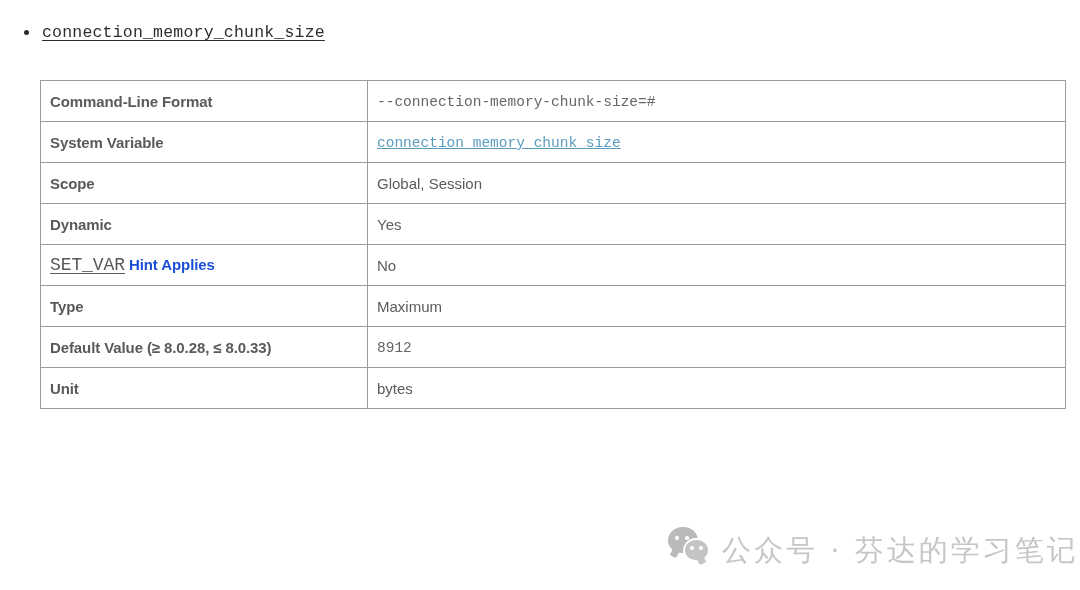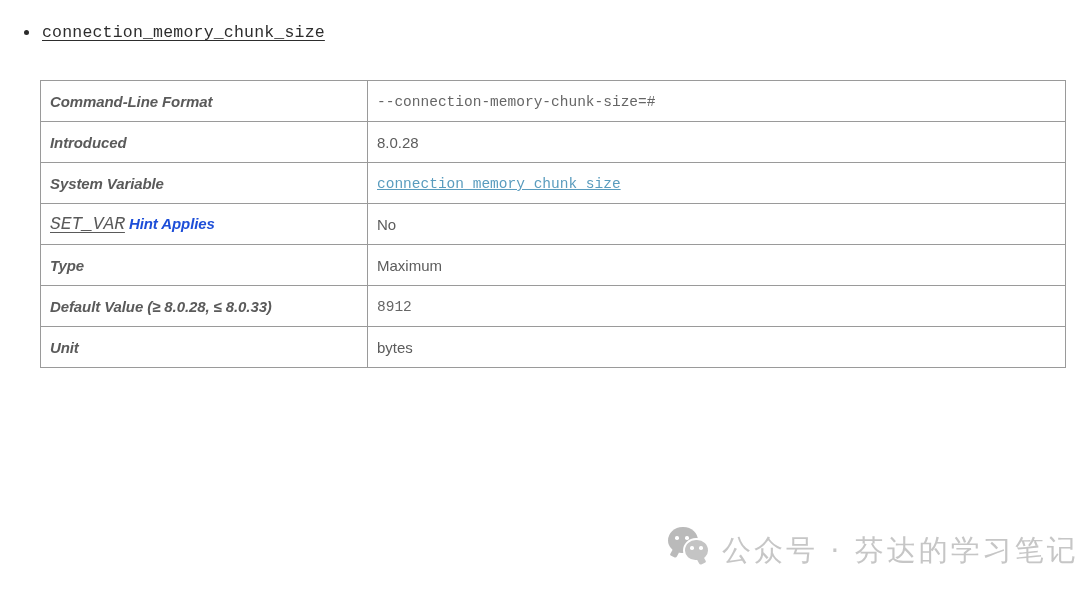--- a/index.html
+++ b/index.html
@@ -68,21 +68,20 @@
     padding: 0 9px;
     vertical-align: middle;
     font-size: 15px;
   }
   td.key-cell {
     width: 308px;
     font-weight: bold;
     color: #5a5a5a;
     letter-spacing: -0.1px;
     white-space: nowrap;
-    font-style: italic;
   }
   td.val-cell {
     color: #5c5c5c;
   }
   .mono {
     font-family: "Liberation Mono", "DejaVu Sans Mono", monospace;
     font-size: 14.5px;
     color: #666666;
     white-space: pre;
   }
@@ -200,26 +199,30 @@
 </ul>
 
 <div class="spec-table-wrap">
   <table class="spec-table">
     <tbody>
         <tr>
           <td class="key-cell"><span>Command-Line Format</span></td>
           <td class="val-cell"><span class="mono">--connection-memory-chunk-size=#</span></td>
         </tr>
         <tr>
-          <td class="key-cell"><span>Introduced</span></td>
-          <td class="val-cell"><span class="sans-val">8.0.28</span></td>
-        </tr>
-        <tr>
           <td class="key-cell"><span>System Variable</span></td>
           <td class="val-cell"><a href="#" class="sysvar-link">connection_memory_chunk_size</a></td>
+        </tr>
+        <tr>
+          <td class="key-cell"><span>Scope</span></td>
+          <td class="val-cell"><span class="sans-val">Global, Session</span></td>
+        </tr>
+        <tr>
+          <td class="key-cell"><span>Dynamic</span></td>
+          <td class="val-cell"><span class="sans-val">Yes</span></td>
         </tr>
         <tr>
           <td class="key-cell"><a href="#" class="mono-underline">SET_VAR</a> <span class="key-bold-part">Hint Applies</span></td>
           <td class="val-cell"><span class="sans-val">No</span></td>
         </tr>
         <tr>
           <td class="key-cell"><span>Type</span></td>
           <td class="val-cell"><span class="sans-val">Maximum</span></td>
         </tr>
         <tr>

